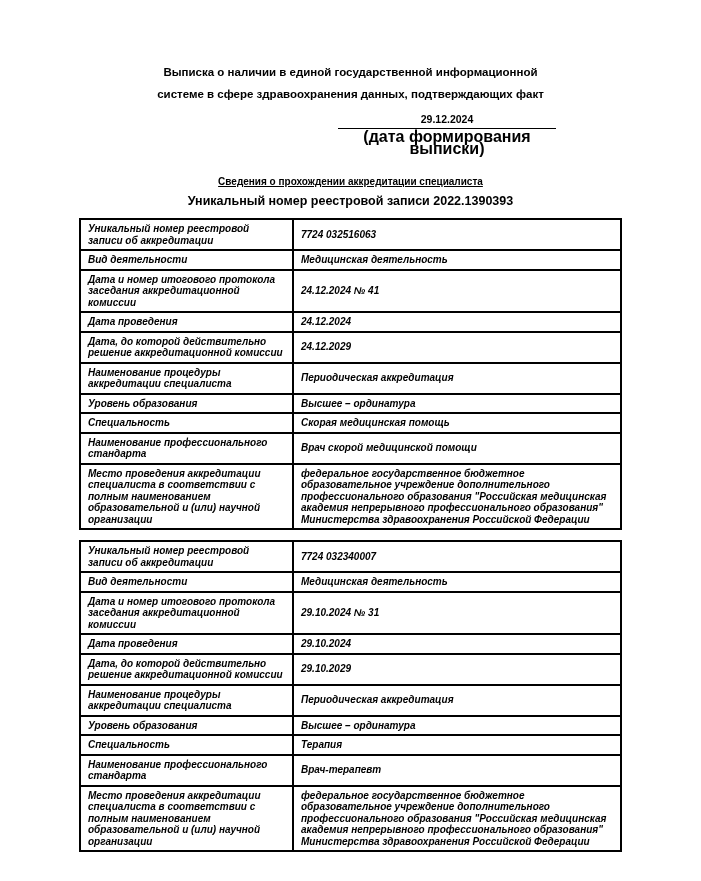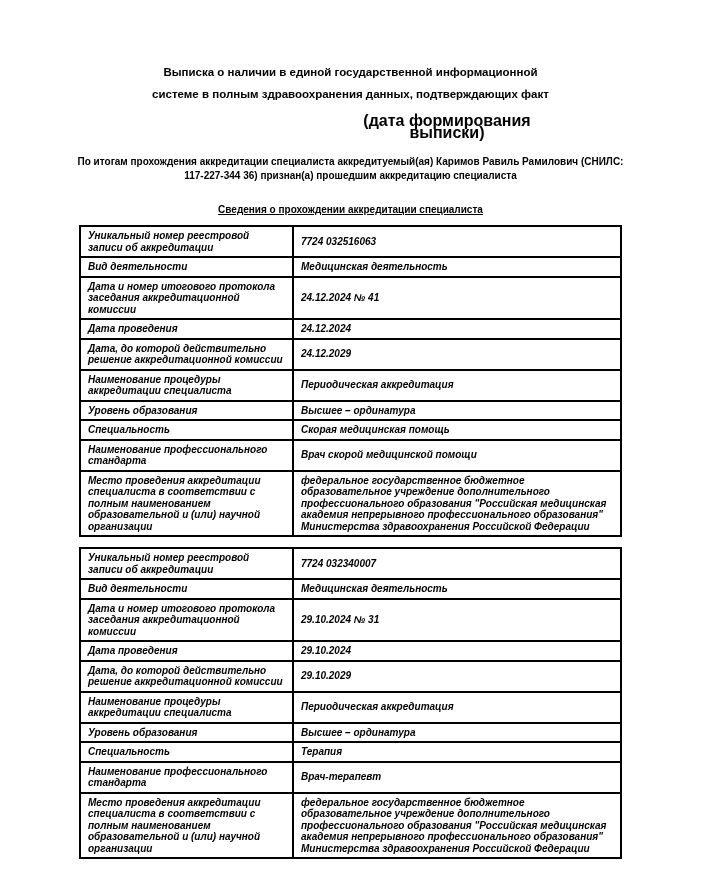--- a/index.html
+++ b/index.html
@@ -77,33 +77,34 @@
     word-wrap: break-word;
   }
 </style>
 </head>
 <body>
 
 <div class="page">
 
   <div class="doc-title">
     <div>Выписка о наличии в единой государственной информационной</div>
-    <div>системе в полным здравоохранения данных, подтверждающих факт</div>
+    <div>системе в сфере здравоохранения данных, подтверждающих факт</div>
   </div>
 
   <div class="date-block">
+    <span class="date-value">29.12.2024</span>
     <div class="date-caption">(дата формирования выписки)</div>
   </div>
 
-  <p class="intro">По итогам прохождения аккредитации специалиста аккредитуемый(ая) Каримов Равиль Рамилович (СНИЛС: 117-227-344 36) признан(а) прошедшим аккредитацию специалиста</p>
 
   <div class="section-heading">
     <span>Сведения о прохождении аккредитации специалиста</span>
   </div>
 
+  <div class="registry-heading">Уникальный номер реестровой записи 2022.1390393</div>
 
   <table class="acc-table">
     <colgroup>
         <col class="c1">
         <col class="c2">
       </colgroup>
     <tbody>
       <tr>
         <td>Уникальный номер реестровой записи об аккредитации</td>
         <td>7724 032516063</td>

